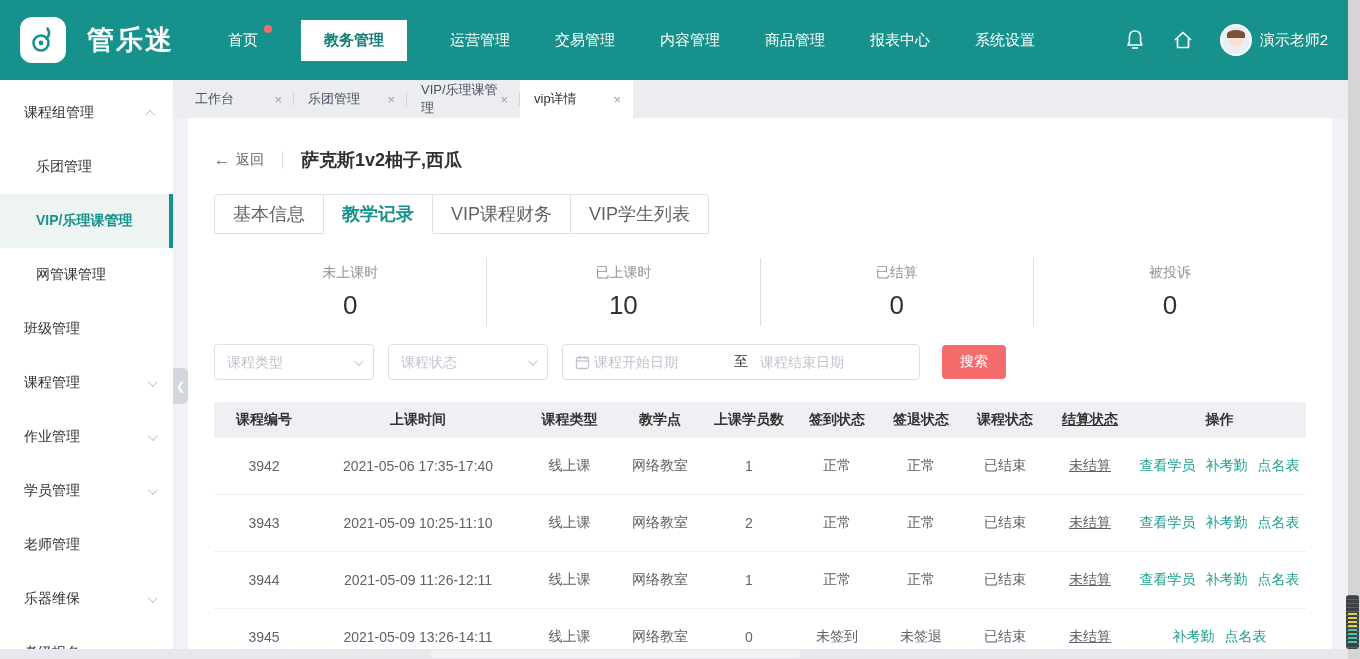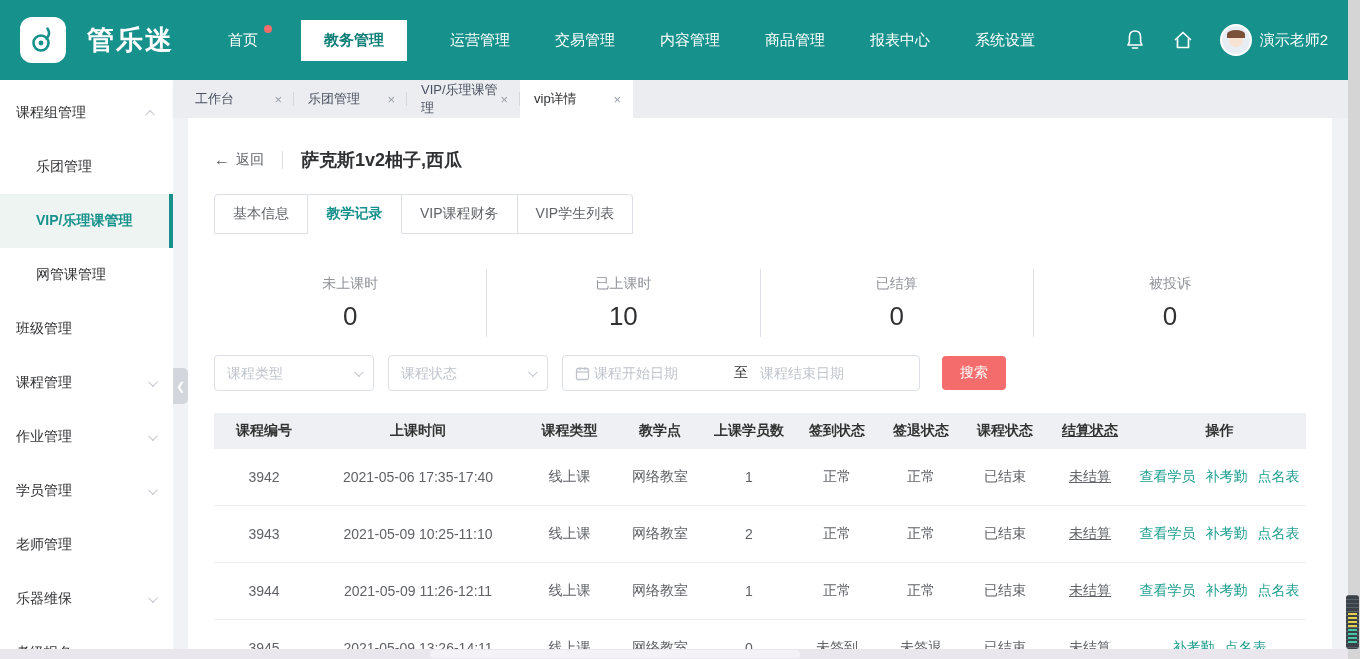--- a/index.html
+++ b/index.html
@@ -32,21 +32,21 @@
   .ext-widget::before { content:""; position:absolute; left:2px; right:2px; top:34px; height:16px;
       background:repeating-linear-gradient(to bottom, #45c9a5 0 2px, #3c4148 2px 4px); }
 
   
   .h-scrollbar { position:absolute; left:0; bottom:0; width:1348px; height:10px; background:#e9e6ed; }
   .h-thumb { position:absolute; left:430px; top:1px; width:370px; height:8px; background:#f4f2f6; border-radius:4px; }
 
   
   .sidebar { position:absolute; left:0; top:80px; width:173px; height:569px; background:#fff; padding-top:6px; overflow:hidden; }
   .side-item { height:54px; display:flex; align-items:center; font-size:14px; color:#303133; cursor:pointer; position:relative; }
-  .side-item.group { padding-left:16px; }
+  .side-item.group { padding-left:24px; }
   .side-item.sub { padding-left:36px; }
   .side-item .chev { position:absolute; right:18px; }
   .side-item.active { background:#eef4f2; color:#17918b; font-weight:bold; border-right:4px solid #17918b; }
   .chev { width:7px; height:7px; border-right:1.5px solid #c0c4cc; border-bottom:1.5px solid #c0c4cc; display:inline-block; }
   .chev.down { transform:rotate(45deg) translateY(-2px); }
   .chev.up { transform:rotate(-135deg) translateY(-2px); }
   .collapse-handle { position:absolute; left:173px; top:368px; width:15px; height:36px; background:#d3d6dc; border-radius:0 5px 5px 0; display:flex; align-items:center; justify-content:center; color:#fff; font-size:11px; cursor:pointer; z-index:5; }
 
   
   .tabbar { position:absolute; left:173px; top:80px; width:1175px; height:38px; background:#ebedf0; display:flex; align-items:stretch; padding-left:8px; box-shadow:0 1px 2px rgba(0,0,0,.06); }
@@ -59,26 +59,26 @@
   .content { position:absolute; left:173px; top:118px; width:1175px; height:541px; background:#f0f2f5; }
   .card { position:absolute; left:15px; top:0; width:1144px; height:541px; background:#fff; padding:0 26px; overflow:hidden; }
 
   .back-row { margin-top:30px; display:flex; align-items:center; }
   .back-btn { display:flex; align-items:center; gap:6px; color:#606266; font-size:14px; cursor:pointer; }
   .back-arrow { font-size:16px; color:#606266; }
   .back-divider { width:1px; height:18px; background:#dcdfe6; margin:0 18px; }
   .page-title { font-size:18px; font-weight:bold; color:#303133; }
 
   .ptabs { margin-top:22px; display:flex; }
-  .ptab { min-width:94px; padding:0 18px; height:40px; display:flex; align-items:center; justify-content:center; border:1px solid #dcdfe6; border-left:none; font-size:14px; color:#606266; cursor:pointer; background:#fff; }
+  .ptab { min-width:94px; padding:0 18px; height:40px; display:flex; align-items:center; justify-content:center; border:1px solid #dcdfe6; border-left:none; font-size:18px; color:#606266; cursor:pointer; background:#fff; }
   .ptab:first-child { border-left:1px solid #dcdfe6; border-radius:4px 0 0 0; }
   .ptab:last-child { border-radius:0 4px 0 0; }
   .ptab.active { color:#17918b; font-weight:bold; border-bottom-color:#fff; }
 
-  .stats { margin-top:35px; display:flex; height:68px; }
+  .stats { margin-top:24px; display:flex; height:68px; }
   .stat { flex:1; display:flex; flex-direction:column; align-items:center; justify-content:center; gap:8px; }
   .stat + .stat { border-left:1px solid #dcdfe6; }
   .stat-label { font-size:14px; color:#909399; }
   .stat-value { font-size:26px; color:#303133; }
 
   .filters { margin-top:18px; display:flex; align-items:center; gap:14px; }
   .f-select { width:160px; height:36px; border:1px solid #dcdfe6; border-radius:4px; display:flex; align-items:center; justify-content:space-between; padding:0 12px; cursor:pointer; background:#fff; }
   .f-select input { border:none; outline:none; width:110px; font-size:14px; color:#606266; background:transparent; font-family:inherit; }
   .f-select input::placeholder, .f-date input::placeholder { color:#c0c4cc; }
   .f-date { width:358px; height:36px; border:1px solid #dcdfe6; border-radius:4px; display:flex; align-items:center; padding:0 12px; gap:4px; background:#fff; }

